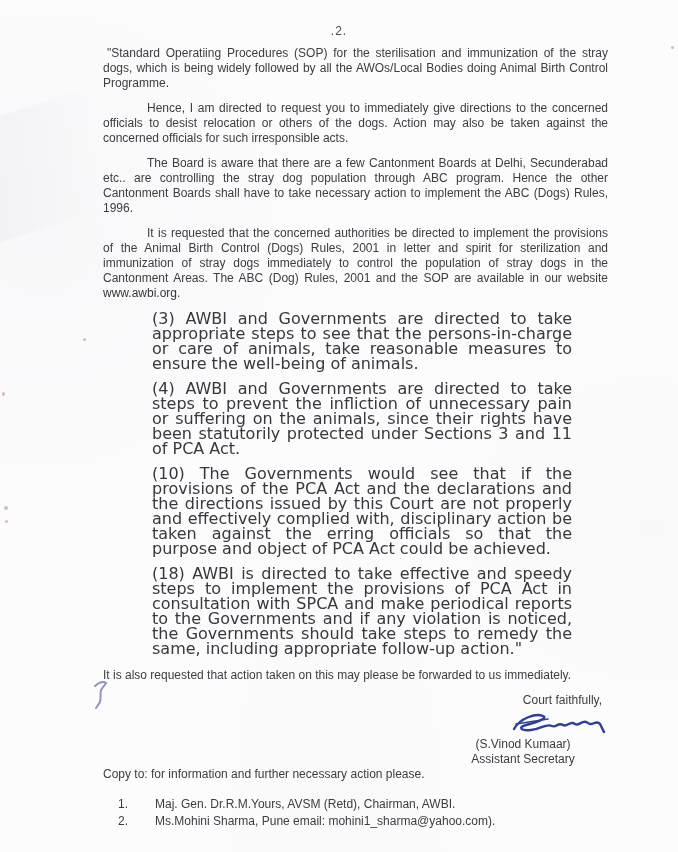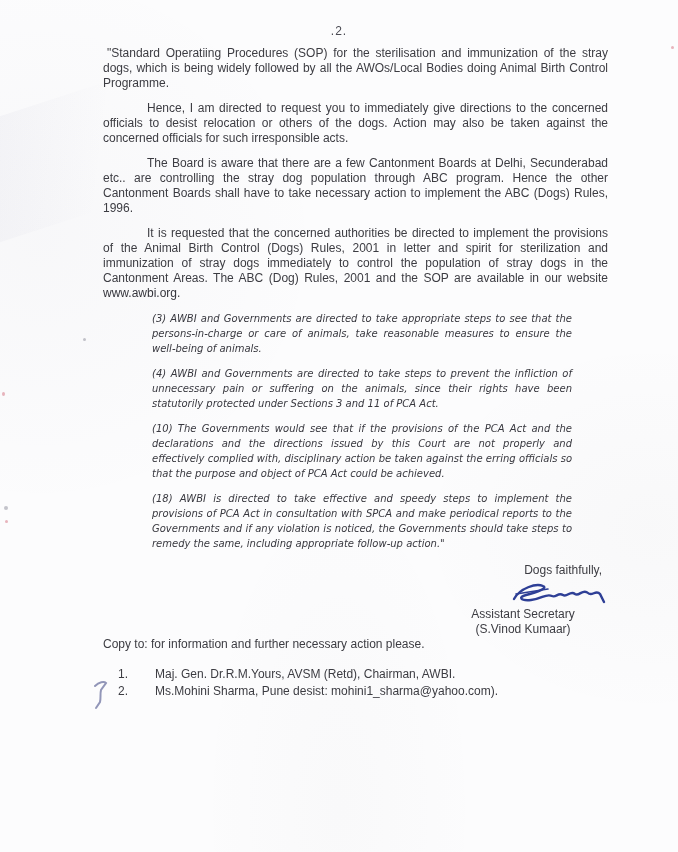--- a/index.html
+++ b/index.html
@@ -38,21 +38,21 @@
   .para{margin:0 0 10px 0;}
   .para.p1{text-indent:4px;}
   .para.ind{text-indent:44px;}
   .para.ind-lg{text-indent:80px;}
   .weblink{
     color:#35353c;cursor:pointer;
   }
   .quote{
     margin:0 0 10px 49px;width:420px;
     font-family:"DejaVu Sans", sans-serif;
-    font-style:italic;font-size:10px;line-height:15px;
+    font-size:16px;line-height:15px;
     color:#37373e;text-align:justify;
   }
   .quote.last{margin-bottom:12px;}
   .closing{margin:0 0 0 0;}
 
   .sig-block{
     margin-top:10px;margin-left:auto;width:170px;
     text-align:center;font-size:12px;line-height:15px;color:#3c3c42;
   }
   .sig-block .valediction{text-align:right;padding-right:6px;}
@@ -88,41 +88,42 @@
     <p class="para ind">The Board is aware that there are a few Cantonment Boards at Delhi, Secunderabad etc.. are controlling the stray dog population through ABC program. Hence the other Cantonment Boards shall have to take necessary action to implement the ABC (Dogs) Rules, 1996.</p>
 
     <p class="para ind"><span>It is requested that the concerned authorities be directed to implement the provisions of the Animal Birth Control (Dogs) Rules, 2001 in letter and spirit for sterilization and immunization of stray dogs immediately to control the population of stray dogs in the Cantonment Areas. The ABC (Dog) Rules, 2001 and the SOP are available in our website </span><span class="weblink">www.awbi.org</span><span>.</span></p>
 
 
     <div class="quote">(3) AWBI and Governments are directed to take appropriate steps to see that the persons-in-charge or care of animals, take reasonable measures to ensure the well-being of animals.</div>
     <div class="quote">(4) AWBI and Governments are directed to take steps to prevent the infliction of unnecessary pain or suffering on the animals, since their rights have been statutorily protected under Sections 3 and 11 of PCA Act.</div>
     <div class="quote">(10) The Governments would see that if the provisions of the PCA Act and the declarations and the directions issued by this Court are not properly and effectively complied with, disciplinary action be taken against the erring officials so that the purpose and object of PCA Act could be achieved.</div>
     <div class="quote last">(18) AWBI is directed to take effective and speedy steps to implement the provisions of PCA Act in consultation with SPCA and make periodical reports to the Governments and if any violation is noticed, the Governments should take steps to remedy the same, including appropriate follow-up action."</div>
 
+    <p class="para closing">It is also requested that action taken on this may please be forwarded to us immediately.</p>
 
     <div class="sig-block">
-      <div class="valediction">Dogs faithfully,</div>
+      <div class="valediction">Court faithfully,</div>
       <svg class="sig-svg" width="100" height="28" viewBox="0 0 100 28">
         <path d="M6 20 C12 9, 28 4, 35 7 C40 9, 30 13, 18 16 C10 18, 12 22, 23 21 C34 20, 38 14, 44 17 C48 19, 50 13, 55 16 C59 19, 62 11, 67 15 C71 18, 75 9, 80 14 C84 18, 88 10, 92 15 L96 23" fill="none" stroke="currentColor" stroke-width="2.4" stroke-linecap="round"></path>
         <path d="M8 15 L40 10" fill="none" stroke="currentColor" stroke-width="1.6" stroke-linecap="round"></path>
       </svg>
+      <div>(S.Vinod Kumaar)</div>
       <div>Assistant Secretary</div>
-      <div>(S.Vinod Kumaar)</div>
     </div>
 
     <div class="copy-section">
       <p class="copy-label">Copy to: for information and further necessary action please.</p>
       <div class="copy-list">
         <div class="copy-row">
           <span class="num">1.</span>
           <span class="txt">Maj. Gen. Dr.R.M.Yours, AVSM (Retd), Chairman, AWBI.</span>
         </div>
         <div class="copy-row">
           <span class="num">2.</span>
-          <span class="txt">Ms.Mohini Sharma, Pune desist: mohini1_sharma@yahoo.com).</span>
+          <span class="txt">Ms.Mohini Sharma, Pune email: mohini1_sharma@yahoo.com).</span>
         </div>
       </div>
     </div>
 
   </div>
 
   <svg class="pen-mark" width="16" height="32" viewBox="0 0 16 32">
     <path d="M3 6 C7 2, 12 1, 14 3 L9 10 C8 14, 9 18, 8 22 L4 28" fill="none" stroke="currentColor" stroke-width="2" stroke-linecap="round"></path>
   </svg>
 

